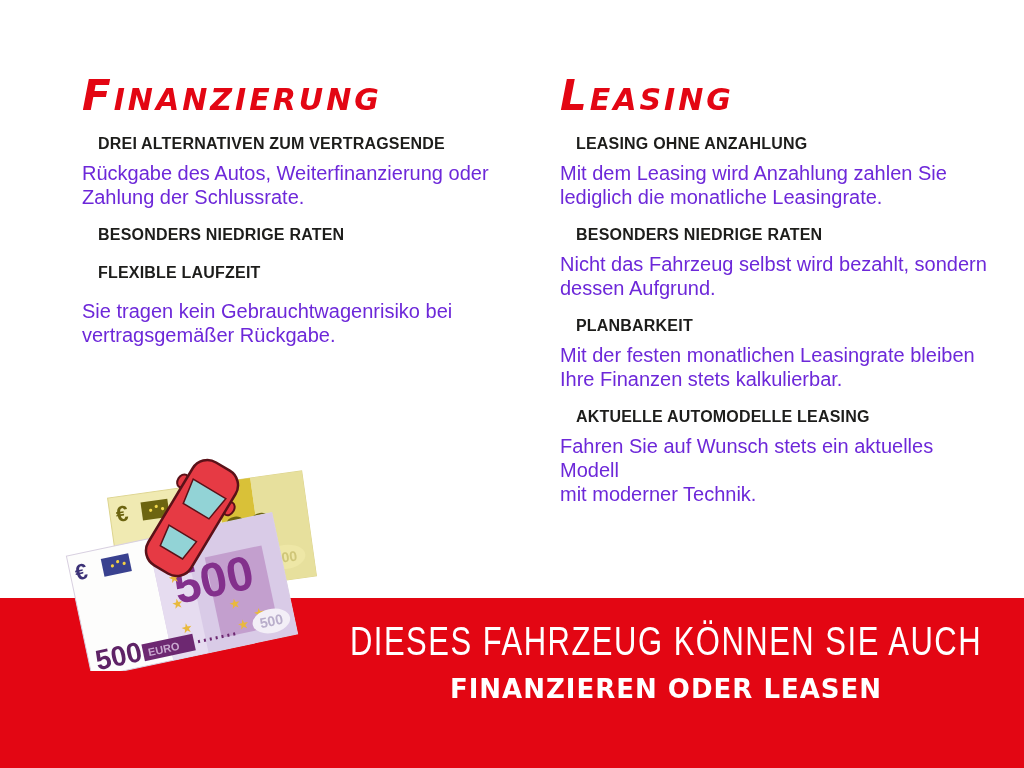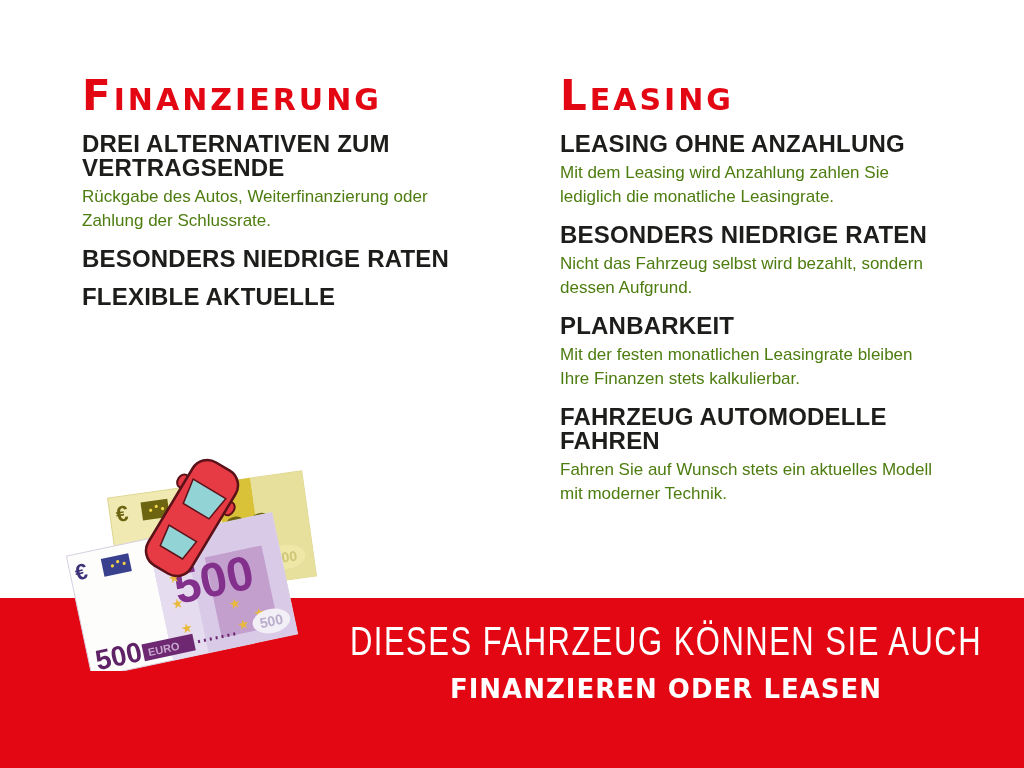--- a/index.html
+++ b/index.html
@@ -28,35 +28,36 @@
   .col-leasing { left: 560px; }
   .col-title {
     margin: 0 0 12px 0;
     color: #e30613;
     font-family: "DejaVu Sans", sans-serif;
     font-weight: 800;
     font-size: 30px;
     line-height: 40px;
     letter-spacing: 3px;
     text-transform: uppercase;
+    font-style: italic;
   }
   .col-title::first-letter { font-size: 42px; }
   .sec { margin: 0 0 14px 0; }
   .sec-head {
-    margin: 0 0 5px 0;
+    margin: 0 0 5px 16px;
     color: #1d1d1b;
-    font-size: 24px;
+    font-size: 16px;
     font-weight: 700;
     line-height: 24px;
     letter-spacing: 0.2px;
   }
   .sec-body {
     margin: 0;
-    color: #4d7c0f;
-    font-size: 17px;
+    color: #6d28d9;
+    font-size: 20px;
     line-height: 24px;
     white-space: pre-line;
   }
   
   .banner {
     position: absolute;
     left: 0;
     top: 598px;
     width: 1024px;
     height: 170px;
@@ -105,23 +106,25 @@
 
     <div class="sec">
       <h2 class="sec-head">DREI ALTERNATIVEN ZUM VERTRAGSENDE</h2>
       <p class="sec-body">Rückgabe des Autos, Weiterfinanzierung oder
 Zahlung der Schlussrate.</p>
     </div>
     <div class="sec">
       <h2 class="sec-head">BESONDERS NIEDRIGE RATEN</h2>
     </div>
     <div class="sec">
-      <h2 class="sec-head">FLEXIBLE AKTUELLE</h2>
-    </div>
-    <div class="sec">
+      <h2 class="sec-head">FLEXIBLE LAUFZEIT</h2>
+    </div>
+    <div class="sec">
+      <p class="sec-body">Sie tragen kein Gebrauchtwagenrisiko bei
+vertragsgemäßer Rückgabe.</p>
     </div>
   </section>
 
   <section class="col col-leasing">
     <h1 class="col-title">Leasing</h1>
 
     <div class="sec">
       <h2 class="sec-head">LEASING OHNE ANZAHLUNG</h2>
       <p class="sec-body">Mit dem Leasing wird Anzahlung zahlen Sie
 lediglich die monatliche Leasingrate.</p>
@@ -130,21 +133,21 @@
       <h2 class="sec-head">BESONDERS NIEDRIGE RATEN</h2>
       <p class="sec-body">Nicht das Fahrzeug selbst wird bezahlt, sondern
 dessen Aufgrund.</p>
     </div>
     <div class="sec">
       <h2 class="sec-head">PLANBARKEIT</h2>
       <p class="sec-body">Mit der festen monatlichen Leasingrate bleiben
 Ihre Finanzen stets kalkulierbar.</p>
     </div>
     <div class="sec">
-      <h2 class="sec-head">FAHRZEUG AUTOMODELLE FAHREN</h2>
+      <h2 class="sec-head">AKTUELLE AUTOMODELLE LEASING</h2>
       <p class="sec-body">Fahren Sie auf Wunsch stets ein aktuelles Modell
 mit moderner Technik.</p>
     </div>
   </section>
 
   <div class="banner">
     <div class="banner-text">
       <div class="banner-line1">DIESES FAHRZEUG KÖNNEN SIE AUCH</div>
       <div class="banner-line2">FINANZIEREN ODER LEASEN</div>
     </div>

